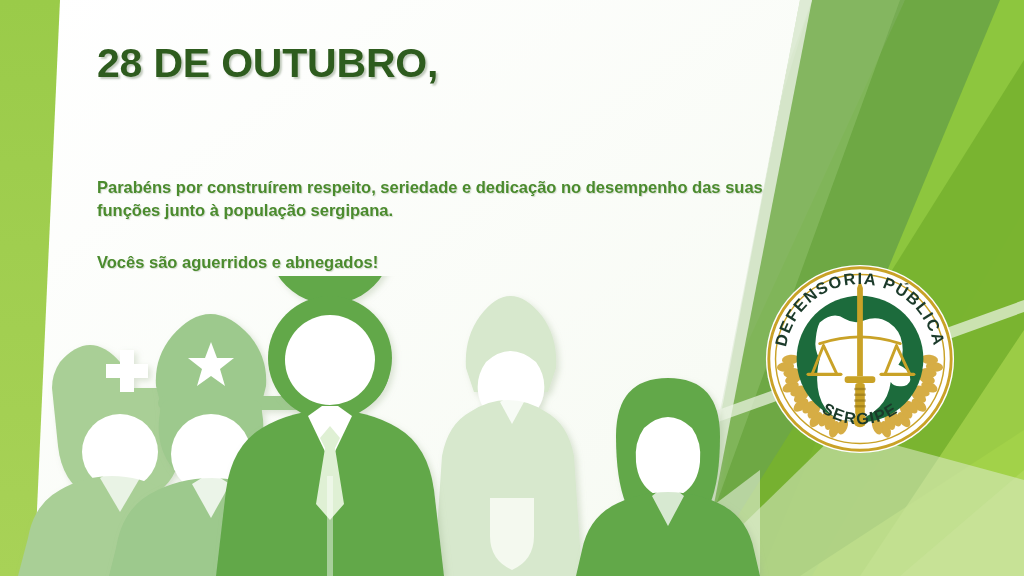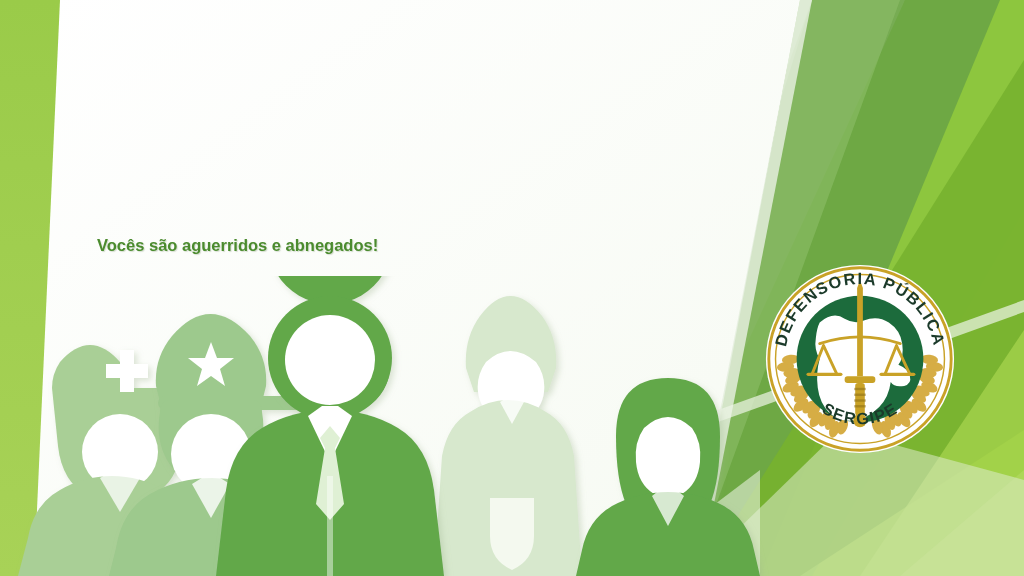--- a/index.html
+++ b/index.html
@@ -79,21 +79,21 @@
   .para-1 {
     position: absolute;
     left: 0;
     top: 138px;
     width: 725px;
   }
 
   .para-2 {
     position: absolute;
     left: 0;
-    top: 196px;
+    top: 213px;
     width: 500px;
   }
 </style>
 </head>
 <body>
 
 <div id="slide">
 
   <svg class="bg-layer" viewBox="0 0 1024 576" preserveAspectRatio="none">
     <defs>
@@ -311,20 +311,21 @@
     <text font-family="'Liberation Sans', sans-serif" font-size="17" font-weight="bold" fill="#1B3A2A" letter-spacing="1.6">
       <textPath href="#arcTop" startOffset="50%" text-anchor="middle">DEFENSORIA PÚBLICA</textPath>
     </text>
     <text font-family="'Liberation Sans', sans-serif" font-size="17" font-weight="bold" fill="#1B3A2A" letter-spacing="1.6">
       <textPath href="#arcBottom" startOffset="50%" text-anchor="middle">SERGIPE</textPath>
     </text>
   </svg>
 
   <div class="text-block">
     <h1 class="title">
-      <br>
+      <span>28 DE OUTUBRO,</span><br>
     </h1>
 
+    <p class="body-text para-1">Parabéns por construírem respeito, seriedade e dedicação no desempenho das suas funções junto à população sergipana.</p>
 
     <p class="body-text para-2">Vocês são aguerridos e abnegados!</p>
   </div>
 
 </div>
 
 </body></html>

